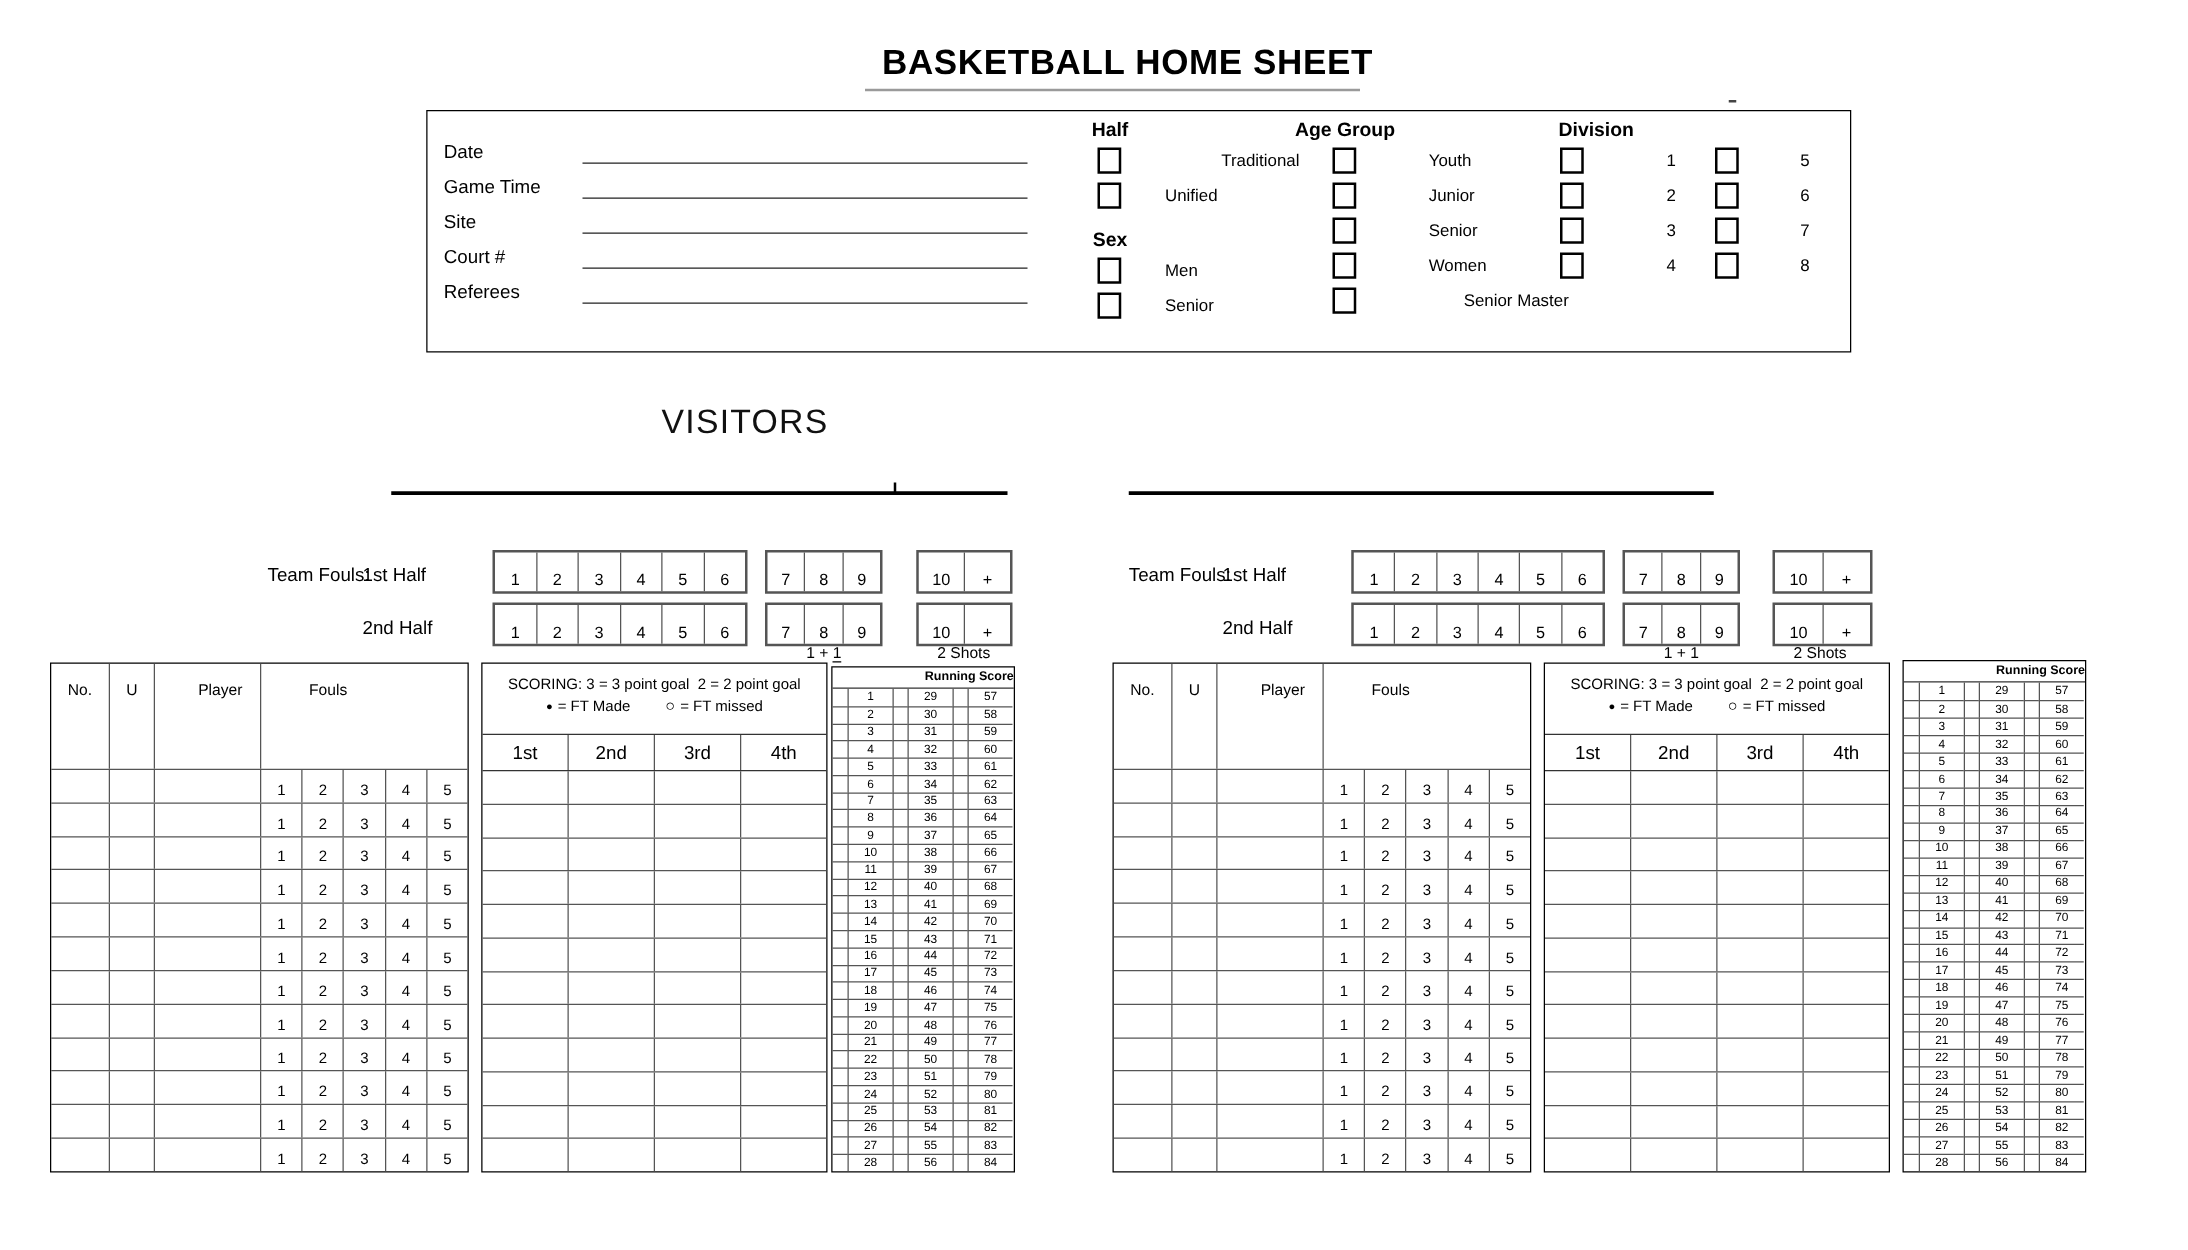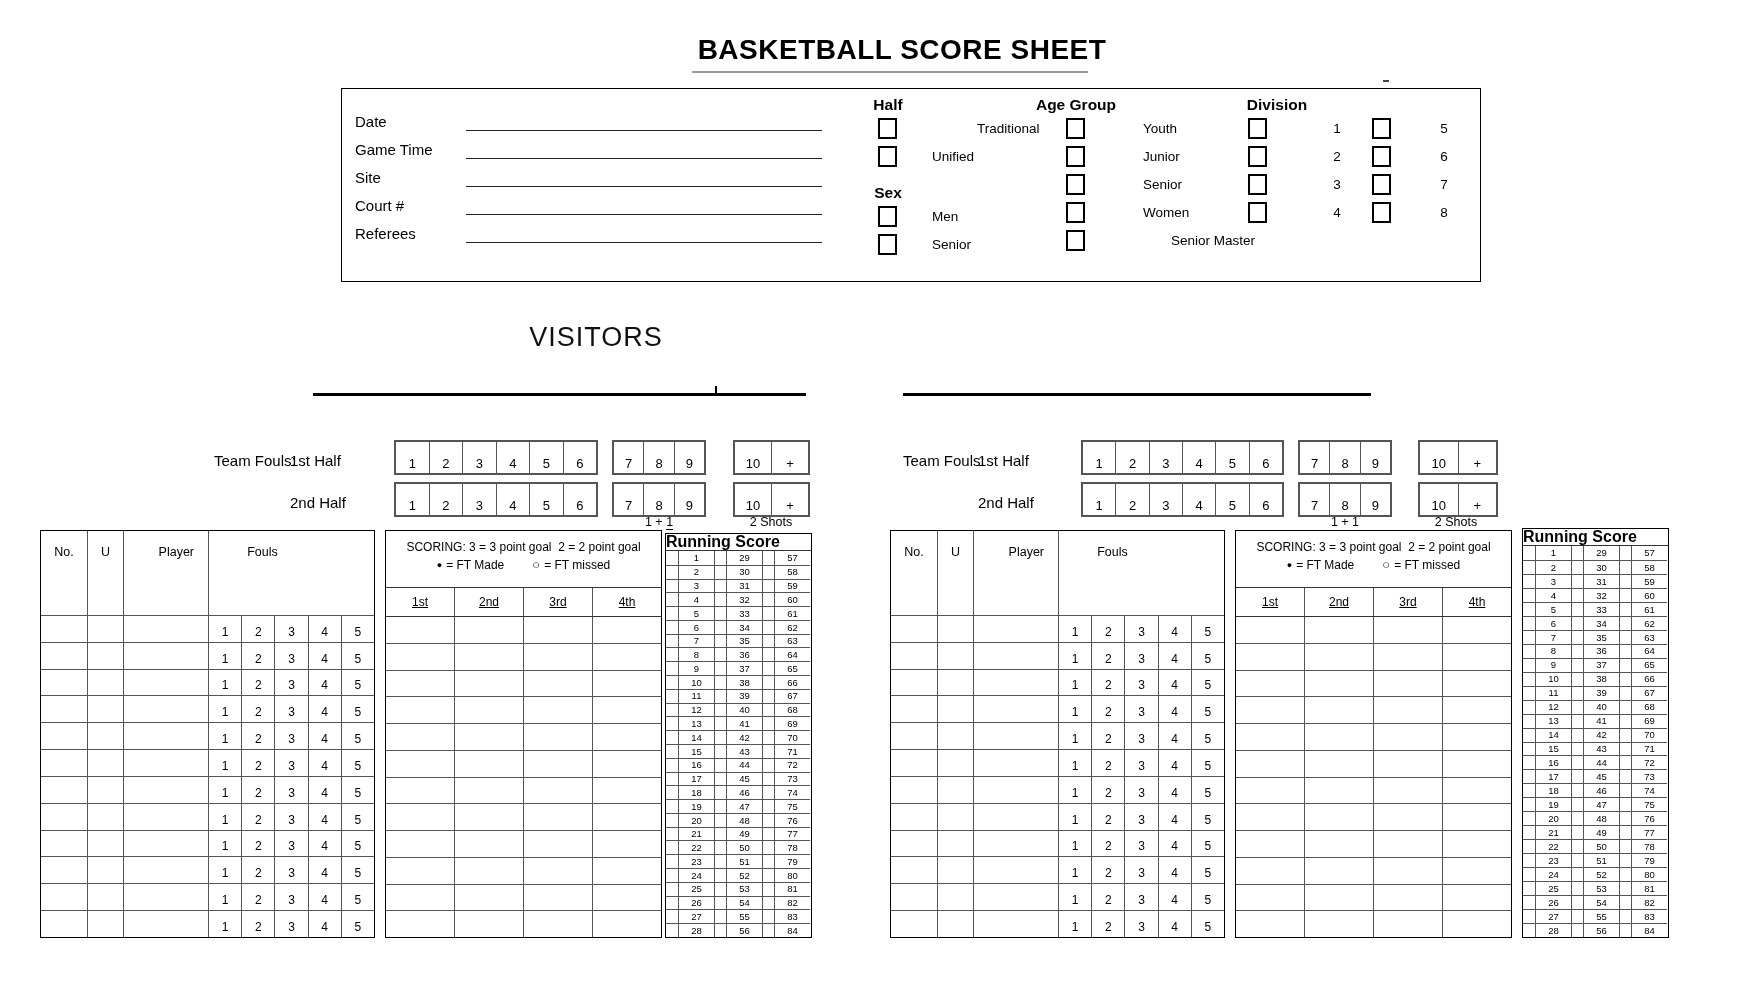--- a/index.html
+++ b/index.html
@@ -25,33 +25,33 @@
   .tbl{border:1.5px solid #000;display:flex;flex-direction:column;background:#fff;}
   .hrow{display:flex;}
   .hc{display:flex;align-items:flex-start;padding-top:14px;font-size:12.5px;box-sizing:border-box;}
   .prow{display:flex;flex:1;border-top:1px solid #555;}
   .pcell{box-sizing:border-box;}
   .fnum{display:flex;align-items:flex-end;justify-content:center;font-size:12px;padding-bottom:3px;flex:1;box-sizing:border-box;}
   .scti{border-bottom:1px solid #333;}
   .srule{font-size:12px;text-align:center;margin-top:9px;white-space:pre;}
   .sline2{display:flex;justify-content:center;align-items:center;margin-top:3px;font-size:12px;}
   .shead{display:flex;height:28px;border-bottom:1px solid #333;}
-  .shc{flex:1;display:flex;align-items:center;justify-content:center;font-size:12px;box-sizing:border-box;text-decoration:underline;}
+  .shc{flex:1;display:flex;align-items:center;justify-content:center;font-size:15px;box-sizing:border-box;}
   .srow{display:flex;flex:1;}
   .scell{flex:1;box-sizing:border-box;}
   .rtbl{border:1.5px solid #000;background:#fff;}
-  .rtitle{height:16px;border-bottom:1px solid #333;font-size:16px;font-weight:bold;text-align:left;line-height:15px;}
+  .rtitle{height:16px;border-bottom:1px solid #333;font-size:10px;font-weight:bold;text-align:right;line-height:15px;}
   .rgrid{display:grid;grid-template-columns:12px 36px 12px 36px 12px 36px;}
   .rc{display:flex;align-items:center;justify-content:center;font-size:9.5px;line-height:1;box-sizing:border-box;}
 </style>
 </head>
 <body>
 
 <div class="sheet" id="sheet">
-  <div class="a title" style="left:652px;top:34px;width:500px;height:34px;">BASKETBALL SCORE SHEET</div>
+  <div class="a title" style="left:652px;top:34px;width:500px;height:34px;">BASKETBALL HOME SHEET</div>
   <div class="a" style="left:692px;top:71px;width:396px;height:2px;background:#9a9a9a;"></div>
 <div class="a obox" style="left: 341px; top: 88px; width: 1140px; height: 194px;"></div>
     <div class="a lbl15" style="left: 355px; top: 112px; width: 105px; height: 20px;">Date</div>
     <div class="a fline" style="left: 466px; top: 129px; width: 356px; height: 2px;"></div>
     <div class="a lbl15" style="left: 355px; top: 140px; width: 105px; height: 20px;">Game Time</div>
     <div class="a fline" style="left: 466px; top: 157px; width: 356px; height: 2px;"></div>
     <div class="a lbl15" style="left: 355px; top: 168px; width: 105px; height: 20px;">Site</div>
     <div class="a fline" style="left: 466px; top: 185px; width: 356px; height: 2px;"></div>
     <div class="a lbl15" style="left: 355px; top: 196px; width: 105px; height: 20px;">Court #</div>
     <div class="a fline" style="left: 466px; top: 213px; width: 356px; height: 2px;"></div>

